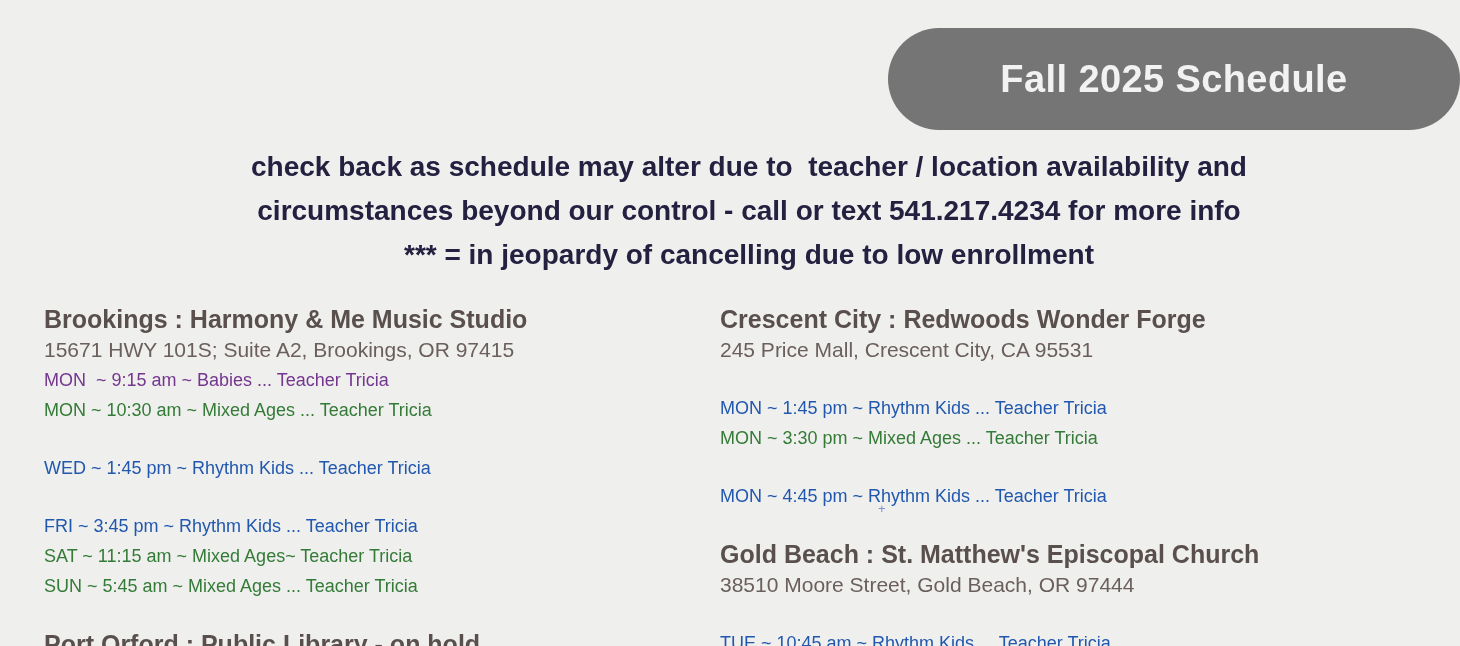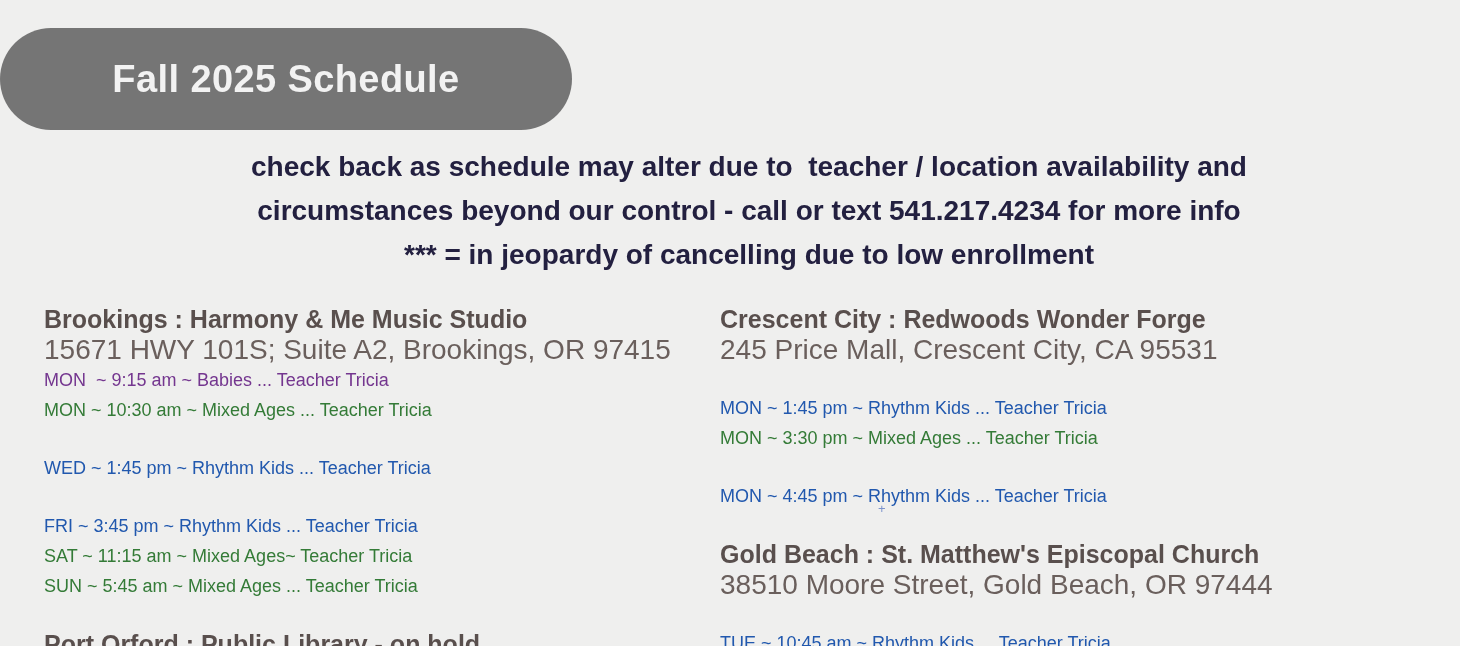--- a/index.html
+++ b/index.html
@@ -15,21 +15,21 @@
     position: relative;
   }
 
   
   .header-wrap {
     position: absolute;
     left: 0;
     top: 28px;
     width: 1460px;
     display: flex;
-    justify-content: flex-start;
+    justify-content: flex-end;
   }
   .title-pill {
     width: 572px;
     height: 102px;
     border-radius: 51px;
     background: #757575;
     display: flex;
     align-items: center;
     justify-content: center;
     box-sizing: border-box;
@@ -82,21 +82,21 @@
   .venue-name {
     color: #594f4d;
     font-weight: bold;
     font-size: 25px;
     line-height: 31px;
     white-space: nowrap;
     font-family: "Liberation Sans", sans-serif;
   }
   .venue-address {
     color: #6a5f5c;
-    font-size: 28px;
+    font-size: 21px;
     line-height: 30px;
     white-space: nowrap;
     font-family: "Liberation Sans", sans-serif;
   }
   .class-line {
     font-size: 18px;
     line-height: 30px;
     white-space: pre;
     font-family: "Liberation Sans", sans-serif;
   }

